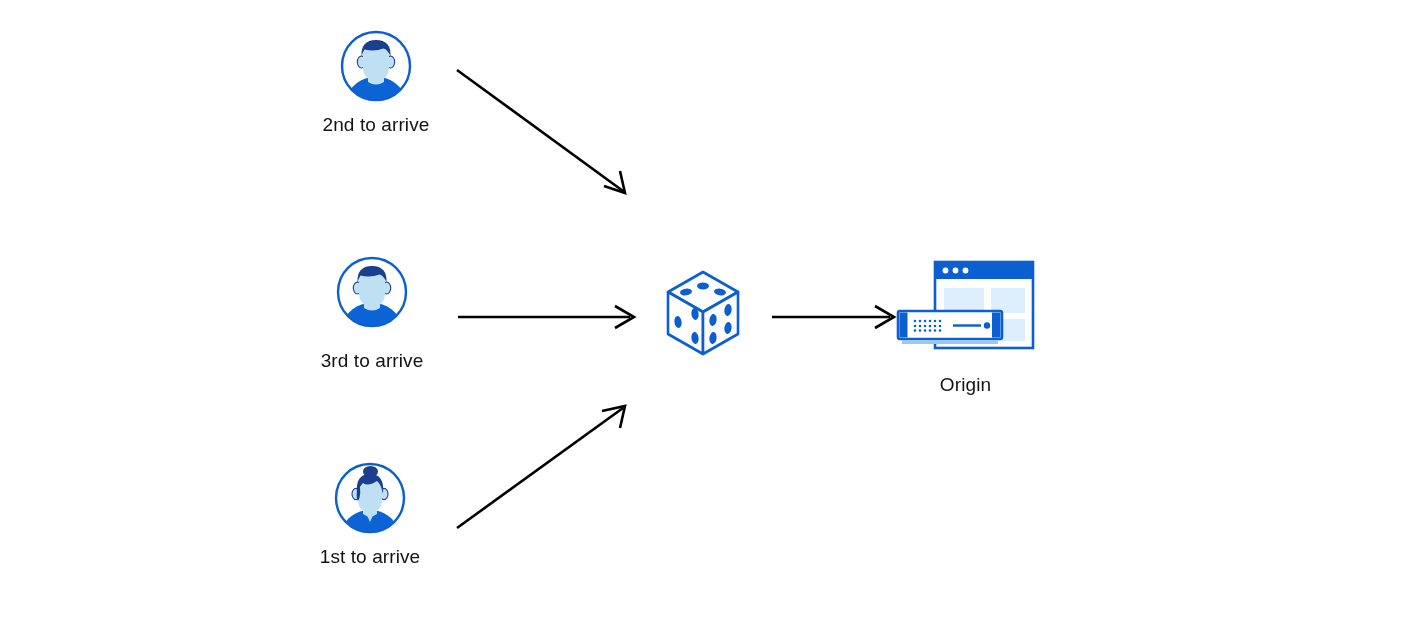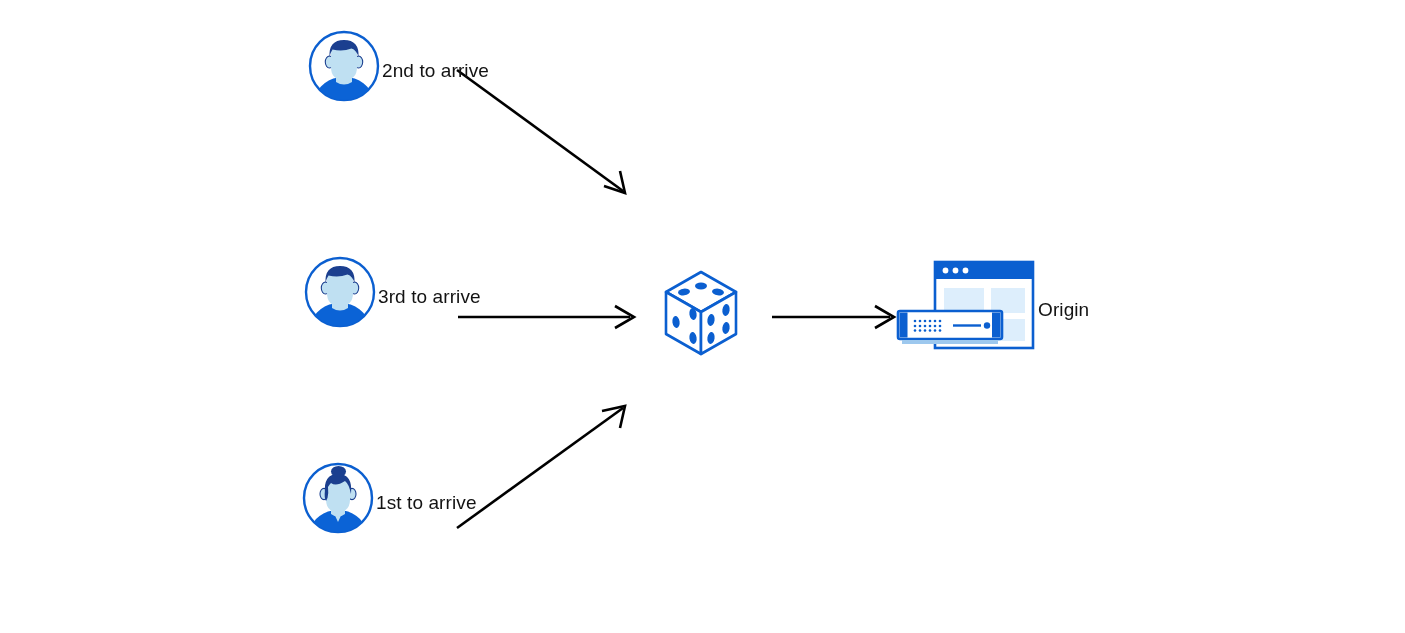--- a/index.html
+++ b/index.html
@@ -18,20 +18,21 @@
   #canvas {
     position: absolute;
     left: 0;
     top: 0;
     width: 1405px;
     height: 633px;
   }
   .node {
     position: absolute;
     display: flex;
+    flex-direction: column;
     align-items: center;
   }
   .icon-wrap {
     display: block;
     line-height: 0;
   }
   .node-label {
     margin-top: 10px;
     font-size: 19px;
     font-weight: 400;
@@ -43,25 +44,25 @@
   .arrow-layer {
     position: absolute;
     left: 0;
     top: 0;
     width: 1405px;
     height: 633px;
     pointer-events: none;
   }
   
   #node-second { left: 306px; top: 28px; width: 140px; }
-  #node-third  { left: 302px; top: 254px; width: 140px; }
+  #node-third  { left: 302px; top: 254px; width: 140px; gap: 10px; }
   #node-first  { left: 300px; top: 460px; width: 140px; }
   #node-dice   { left: 660px; top: 268px; width: 86px; }
   #node-origin { left: 893px; top: 258px; width: 145px; }
-  #node-origin .node-label { margin-top: 4px; text-align: center; }
+  #node-origin .node-label { margin-top: 16px; text-align: center; }
 </style>
 </head>
 <body>
 
 <div id="canvas">
 
   <svg class="arrow-layer" viewBox="0 0 1405 633" width="1405" height="633">
     <g fill="none" stroke="#000000" stroke-width="2.6" stroke-linecap="butt" stroke-linejoin="miter">
 
       <g>

